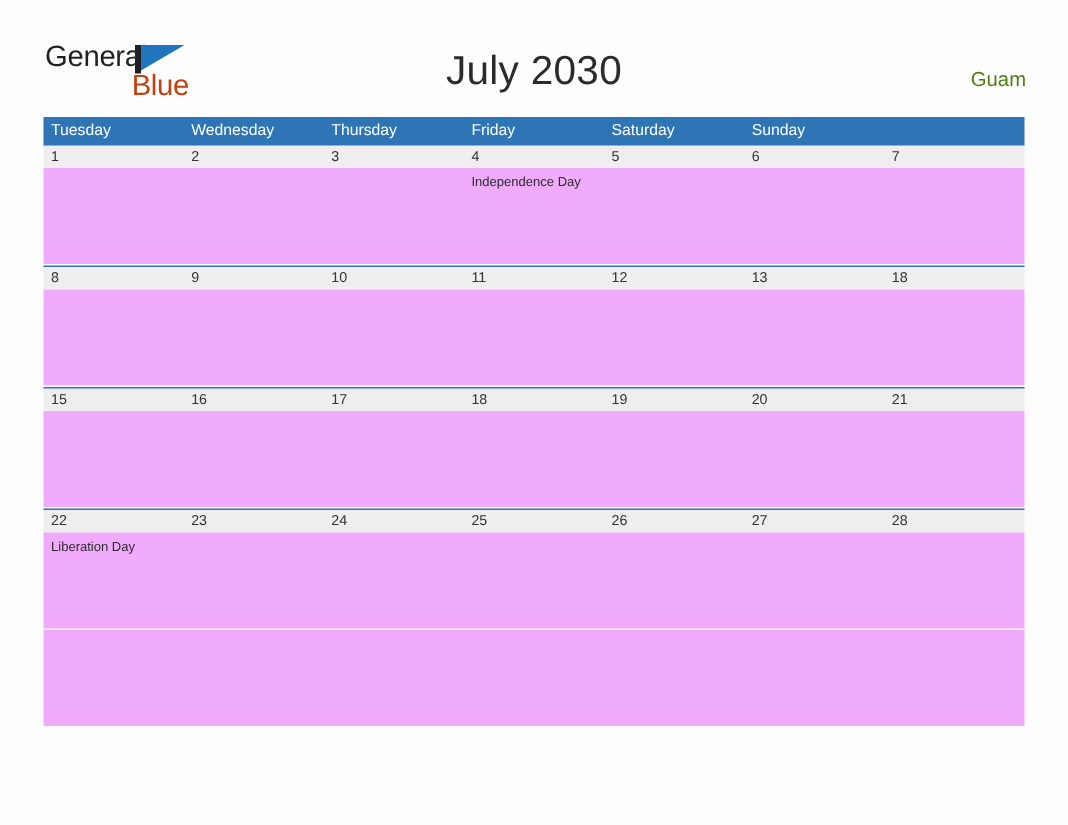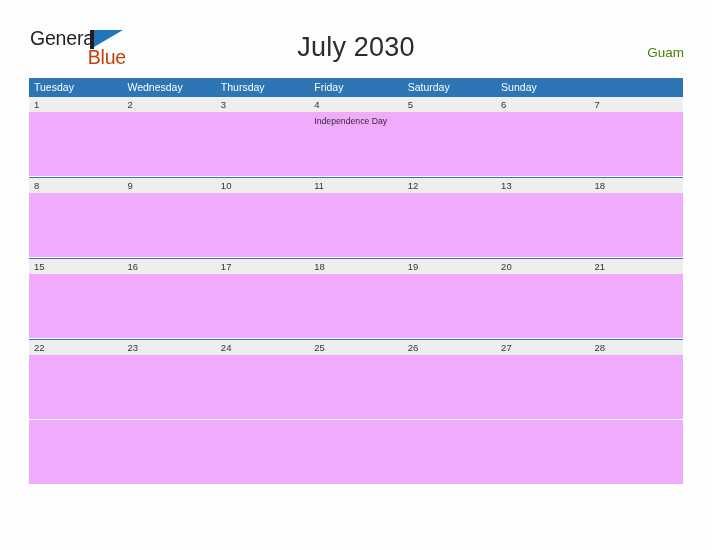--- a/index.html
+++ b/index.html
@@ -317,20 +317,23 @@
         <div class="date-cell">22</div>
         <div class="date-cell">23</div>
         <div class="date-cell">24</div>
         <div class="date-cell">25</div>
         <div class="date-cell">26</div>
         <div class="date-cell">27</div>
         <div class="date-cell">28</div>
       </div>
       <div class="week-body">
         <div class="event-cell">
+            <div class="event-text">Liberation Day</div>
+          </div>
+        <div class="event-cell">
             <div class="event-text"></div>
           </div>
         <div class="event-cell">
             <div class="event-text"></div>
           </div>
         <div class="event-cell">
             <div class="event-text"></div>
           </div>
         <div class="event-cell">
             <div class="event-text"></div>

